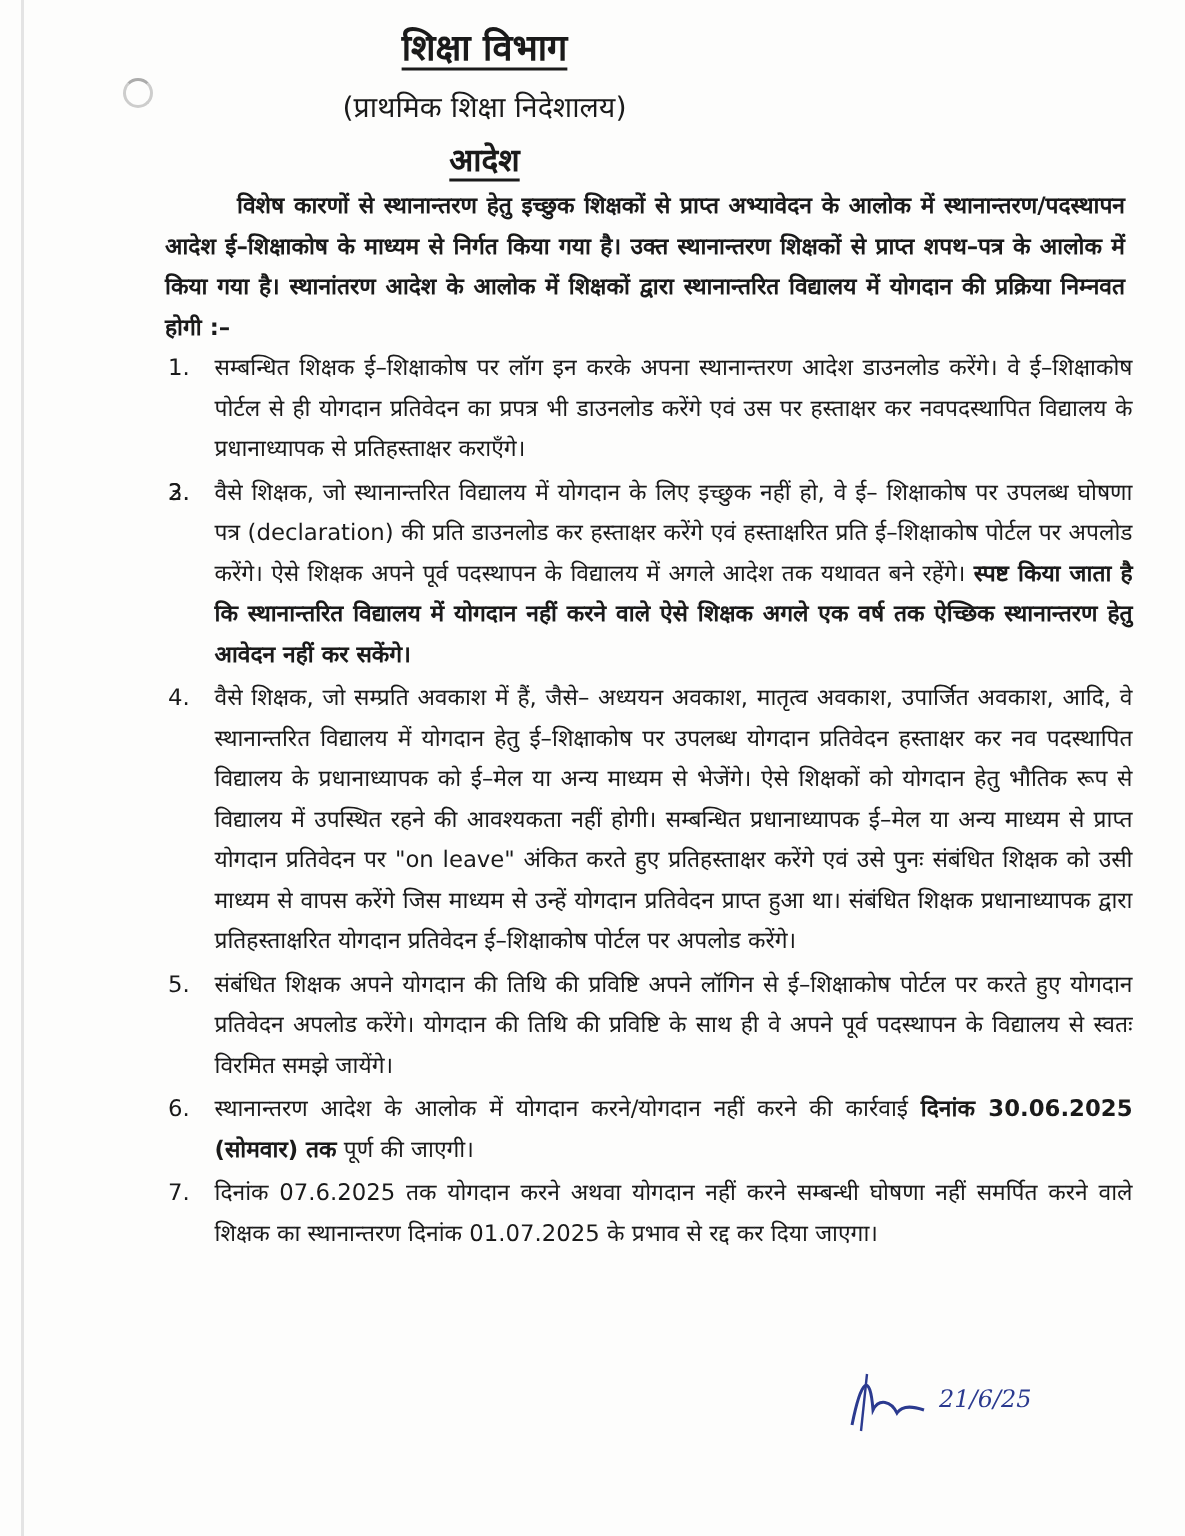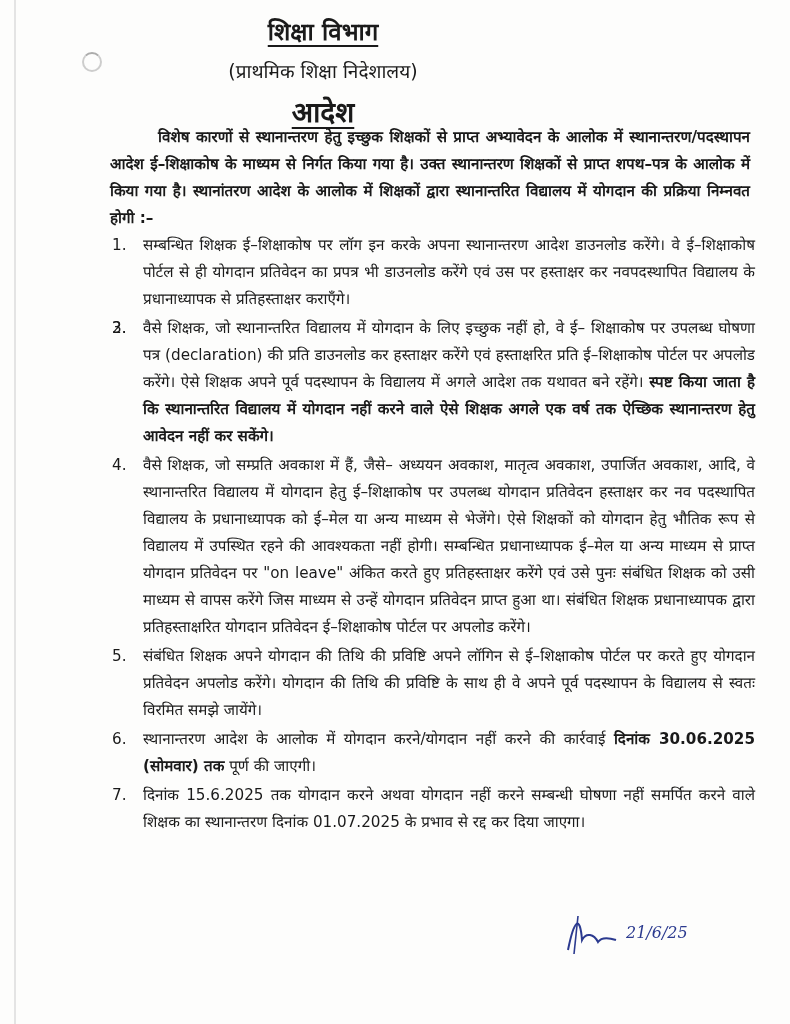--- a/index.html
+++ b/index.html
@@ -7,21 +7,21 @@
       width: 790px; height: 1024px; background: #fdfdfc; position: relative; overflow: hidden;
       font-family: "DejaVu Sans", "Liberation Sans", sans-serif; color: #1a1a1a;
     }
     .left-rule { position: absolute; left: 14px; top: 0; width: 2px; height: 1024px; background: #e4e4e4; }
     .punch { position: absolute; left: 82px; top: 52px; width: 16px; height: 16px; border-radius: 50%;
       border: 2px solid #b9b9b9; border-top-color: #8a8a8a; opacity: 0.7; }
     .header { position: absolute; left: 0; width: 646px; text-align: center; }
     .title { top: 14px; font-size: 24px; font-weight: bold; }
     .title span, .order span { text-decoration: underline; text-underline-offset: 5px; }
     .subtitle { top: 58px; font-size: 19px; }
-    .order { top: 92px; font-size: 28px; font-weight: bold; }
+    .order { top: 92px; font-size: 21px; font-weight: bold; }
     .body-text { position: absolute; left: 110px; width: 640px; font-size: 15.2px; line-height: 27px; text-align: justify; font-weight: bold; }
     .intro { top: 124px; text-indent: 48px; }
     ol { position: absolute; left: 110px; width: 645px; margin: 0; padding: 0; list-style: none; font-size: 15.2px; line-height: 27px; }
     ol li { position: relative; padding-left: 33px; margin-bottom: 2px; text-align: justify; }
     ol li .num { position: absolute; left: 2px; top: 0; }
     .bold { font-weight: bold; }
     .signature-block { position: absolute; left: 480px; top: 930px; width: 240px; text-align: center; font-size: 16px; line-height: 26px; }
     .sig-name { font-size: 18px; font-weight: bold; }
     .scribble { position: absolute; left: 560px; top: 910px; width: 140px; height: 50px; }
   </style>
@@ -56,21 +56,21 @@
   <li>
     <span class="num">5.</span>
     <span>संबंधित शिक्षक अपने योगदान की तिथि की प्रविष्टि अपने लॉगिन से ई–शिक्षाकोष पोर्टल पर करते हुए योगदान प्रतिवेदन अपलोड करेंगे। योगदान की तिथि की प्रविष्टि के साथ ही वे अपने पूर्व पदस्थापन के विद्यालय से स्वतः विरमित समझे जायेंगे।</span>
   </li>
   <li>
     <span class="num">6.</span>
     <span>स्थानान्तरण आदेश के आलोक में योगदान करने/योगदान नहीं करने की कार्रवाई </span><span class="bold">दिनांक 30.06.2025 (सोमवार) तक</span><span> पूर्ण की जाएगी।</span>
   </li>
   <li>
     <span class="num">7.</span>
-    <span>दिनांक 15.6.2025 तक योगदान करने अथवा योगदान नहीं करने सम्बन्धी घोषणा नहीं समर्पित करने वाले शिक्षक का स्थानान्तरण दिनांक 01.07.2025 के प्रभाव से रद्द कर दिया जाएगा।</span>
+    <span>दिनांक 07.6.2025 तक योगदान करने अथवा योगदान नहीं करने सम्बन्धी घोषणा नहीं समर्पित करने वाले शिक्षक का स्थानान्तरण दिनांक 01.07.2025 के प्रभाव से रद्द कर दिया जाएगा।</span>
   </li>
 </ol>
 
 <svg class="scribble" viewBox="0 0 140 50">
   <path d="M8 40 C 14 10, 20 4, 22 30 C 26 22, 34 24, 38 32 C 42 26, 50 28, 56 30" fill="none" stroke="#2b3a8f" stroke-width="2"></path>
   <path d="M18 6 L 14 44" fill="none" stroke="#2b3a8f" stroke-width="1.6"></path>
   <text x="66" y="28" fill="#2b3a8f" font-size="16" font-family="DejaVu Serif, serif" font-style="italic">21/6/25</text>
 </svg>
 
 <div class="signature-block">

